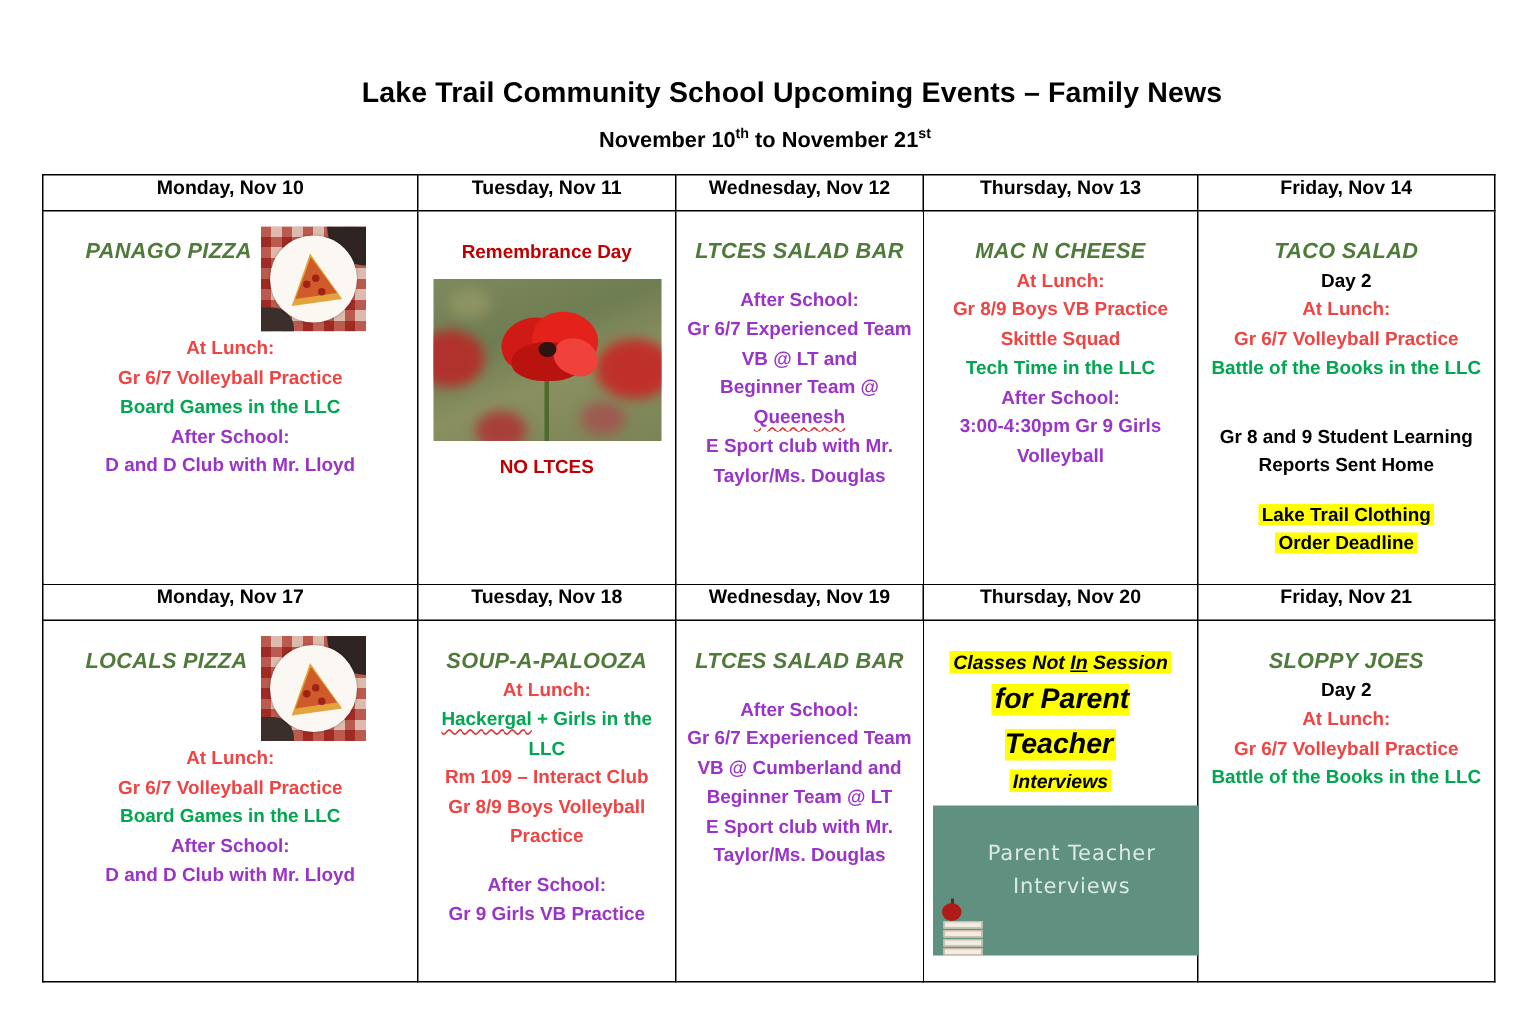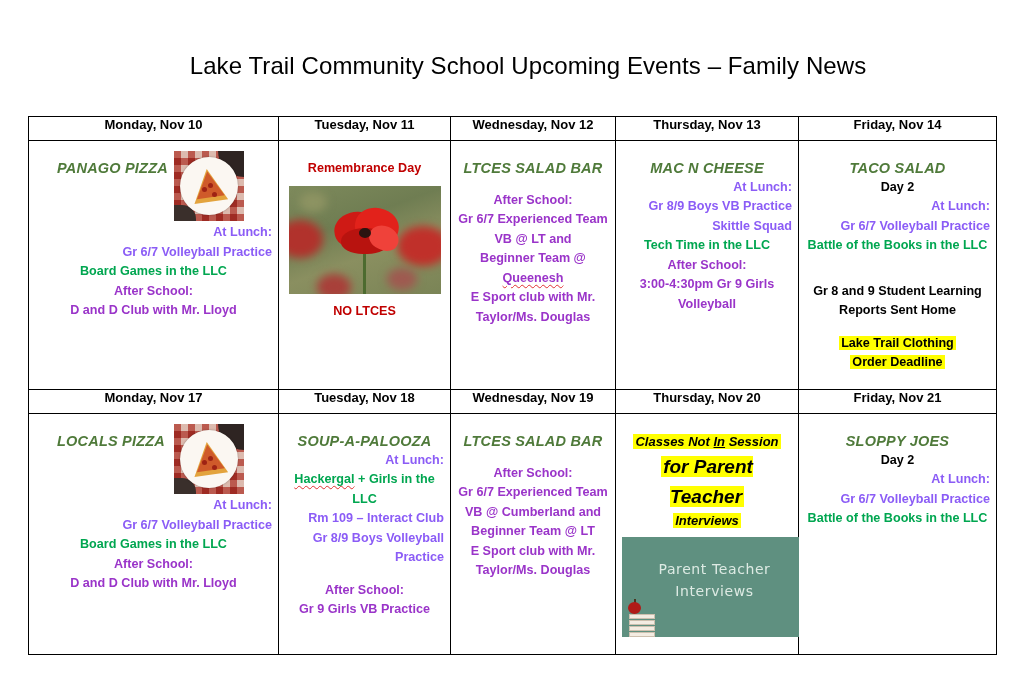--- a/index.html
+++ b/index.html
@@ -6,21 +6,21 @@
   body{
     width:1020px;height:682px;background:#ffffff;
     font-family:"Liberation Sans",sans-serif;
     -webkit-font-smoothing:antialiased;
   }
   .page{position:relative;width:1020px;height:682px;overflow:hidden;}
 
   
   .title-block{padding-top:52px;text-align:center;}
   .main-title{
-    font-size:24px;font-weight:normal;color:#000;letter-spacing:0.1px;
+    font-size:19px;font-weight:bold;color:#000;letter-spacing:0.1px;
     line-height:1.2;
     padding-left:36px;
   }
   .sub-title{
     font-size:14.5px;font-weight:bold;color:#000;margin-top:9px;line-height:1.2;
   }
   .sub-title sup{font-size:9.5px;vertical-align:super;}
 
   
   .cal-wrap{position:absolute;left:28px;top:116px;width:968px;}
@@ -40,21 +40,21 @@
   td.daycell{height:248px;position:relative;}
   td.daycell.row2{height:240px;}
   .cellinner{padding:10px 6px 4px 6px;text-align:center;position:relative;height:100%;box-sizing:border-box;}
 
   
   .menu{
     font-size:14.5px;font-weight:bold;font-style:italic;color:#4f7a3a;
     line-height:1.3;letter-spacing:0.2px;
   }
   .line{font-size:12.6px;font-weight:bold;line-height:1.55;}
-  .blue{color:#8b5cf6;text-align:right;}
+  .blue{color:#ef4444;}
   .green{color:#00a650;}
   .purple{color:#9a34c9;}
   .black{color:#000000;}
   .red{color:#c00000;}
   .gap{height:13px;}
   .gap-sm{height:8px;}
 
   .hl{background:#ffff00;padding:0 2px;}
   .squiggle{
     text-decoration:underline;
@@ -154,20 +154,23 @@
 
   .spacer-lg{height:26px;}
 </style>
 </head>
 <body>
 
 <div class="page">
 
   <div class="title-block">
     <div class="main-title">Lake Trail Community School Upcoming Events – Family News</div>
+    <div class="sub-title">
+      <span>November 10</span><sup>th</sup><span> to November 21</span><sup>st</sup>
+    </div>
   </div>
 
   <div class="cal-wrap">
     <table class="cal">
       <colgroup>
         <col class="c0">
           <col class="c1">
           <col class="c2">
           <col class="c3">
           <col class="c4">

